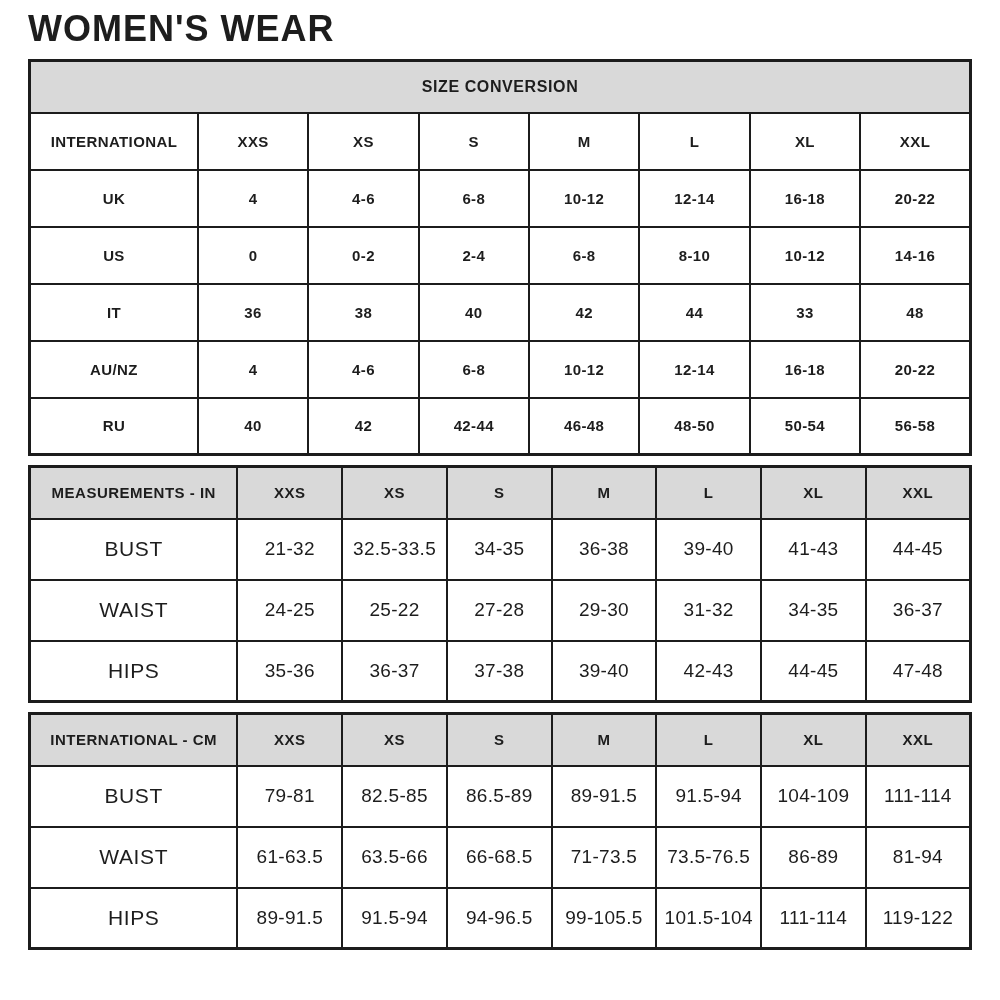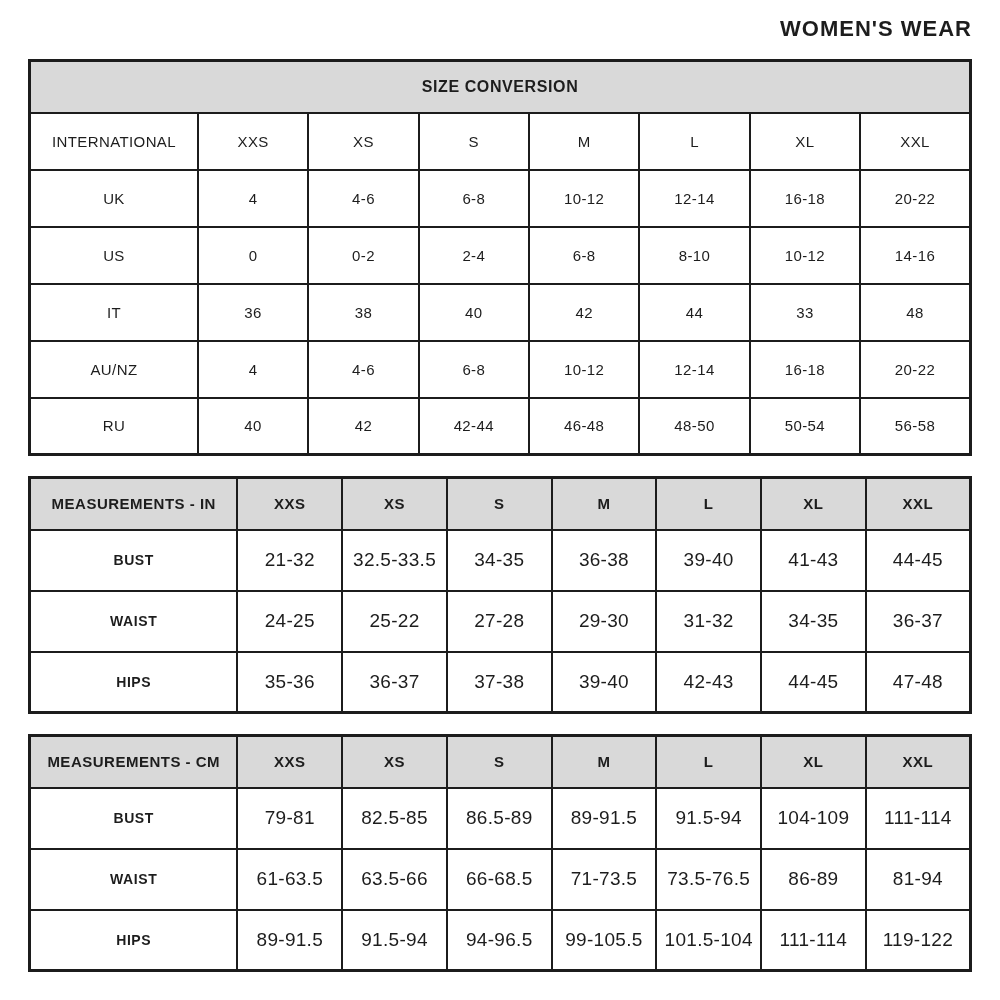--- a/index.html
+++ b/index.html
@@ -8,48 +8,48 @@
     --text:#1d1d1d;
   }
   *{box-sizing:border-box;}
   html,body{margin:0;padding:0;}
   body{
     width:1000px;height:1000px;background:#ffffff;
     font-family:"Liberation Sans", sans-serif;color:var(--text);
   }
   .page{padding:12px 28px 0 28px;}
   .page-title{
-    margin:0 0 13px 0;text-align:right;
-    font-size:22px;font-weight:700;letter-spacing:1px;line-height:34px;
+    margin:0 0 13px 0;text-align:left;
+    font-size:36px;font-weight:700;letter-spacing:1px;line-height:34px;
   }
   table{
     width:100%;border-collapse:collapse;table-layout:fixed;
     border:3px solid var(--border);
   }
   th,td{
     border:2px solid var(--border);
     text-align:center;vertical-align:middle;
     padding:0 2px;overflow:hidden;
   }
   
   .size-table tr{height:57px;}
   .size-table .banner-row{height:52px;}
   .size-table .banner-row th{
     background:var(--header-bg);font-size:16px;font-weight:700;letter-spacing:.6px;
   }
-  .size-table th,.size-table td{font-size:15px;font-weight:400;letter-spacing:.4px;}
+  .size-table th,.size-table td{font-size:15px;font-weight:700;letter-spacing:.4px;}
   .size-table .banner-row th{font-weight:700;}
   
-  .meas-table{margin-top:20px;}
+  .meas-table{margin-top:9px;}
   .meas-table tr{height:61px;}
   .meas-table .meas-header{height:52px;}
   .meas-table .meas-header th{
     background:var(--header-bg);font-size:15px;font-weight:700;letter-spacing:.5px;
   }
-  .meas-table th.label-cell{font-size:14px;font-weight:700;letter-spacing:.6px;}
+  .meas-table th.label-cell{font-size:21px;font-weight:400;letter-spacing:.6px;}
   .meas-table td{font-size:19px;font-weight:400;letter-spacing:.3px;}
 </style>
 </head>
 <body>
 
 <div class="page">
 
   <h1 class="page-title">WOMEN'S WEAR</h1>
 
   <table class="size-table">
@@ -191,21 +191,21 @@
       <col style="width:11.13%">
         <col style="width:11.13%">
         <col style="width:11.13%">
       <col style="width:11.13%">
         <col style="width:11.13%">
         <col style="width:11.13%">
       <col style="width:11.13%">
     </colgroup>
     <tbody id="mcm-body">
         <tr class="meas-header">
-          <th>MEASUREMENTS - CM</th>
+          <th>INTERNATIONAL - CM</th>
           <th>XXS</th>
           <th>XS</th>
           <th>S</th>
           <th>M</th>
           <th>L</th>
           <th>XL</th>
           <th>XXL</th>
         </tr>
         <tr>
           <th class="label-cell">BUST</th>

